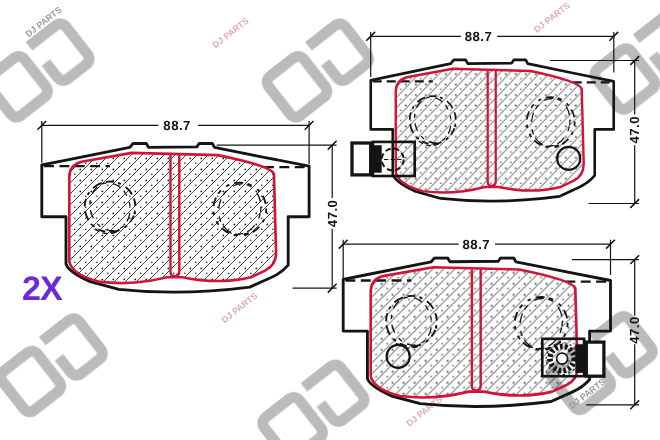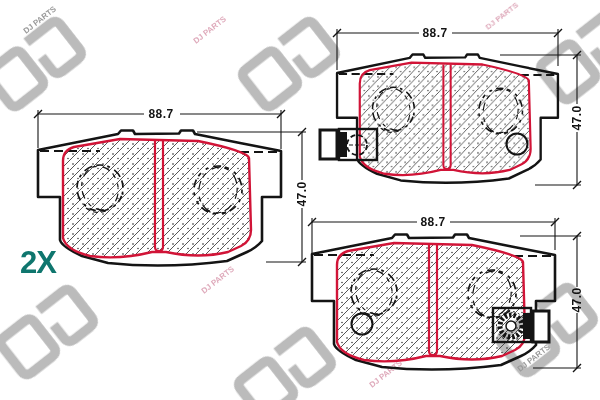--- a/index.html
+++ b/index.html
@@ -9,21 +9,21 @@
   }
   .canvas svg{position:absolute;left:0;top:0;}
   .dim-label{
     position:absolute;transform:translate(-50%,-50%);
     font:600 12px "Liberation Sans",sans-serif;color:#141414;
     letter-spacing:.4px;white-space:nowrap;line-height:1;
   }
   .dim-label.vert{transform:translate(-50%,-50%) rotate(-90deg);}
   .qty-label{
     position:absolute;transform:translate(-50%,-50%);
-    font:900 31px "Liberation Sans",sans-serif;color:#0f766e;
+    font:900 31px "Liberation Sans",sans-serif;color:#6d28d9;
     letter-spacing:-1px;line-height:1;text-align:right;
   }
 </style>
 </head>
 <body>
 
 <div class="canvas">
 
   <svg width="600" height="400" viewBox="0 0 600 400">
     <defs>

